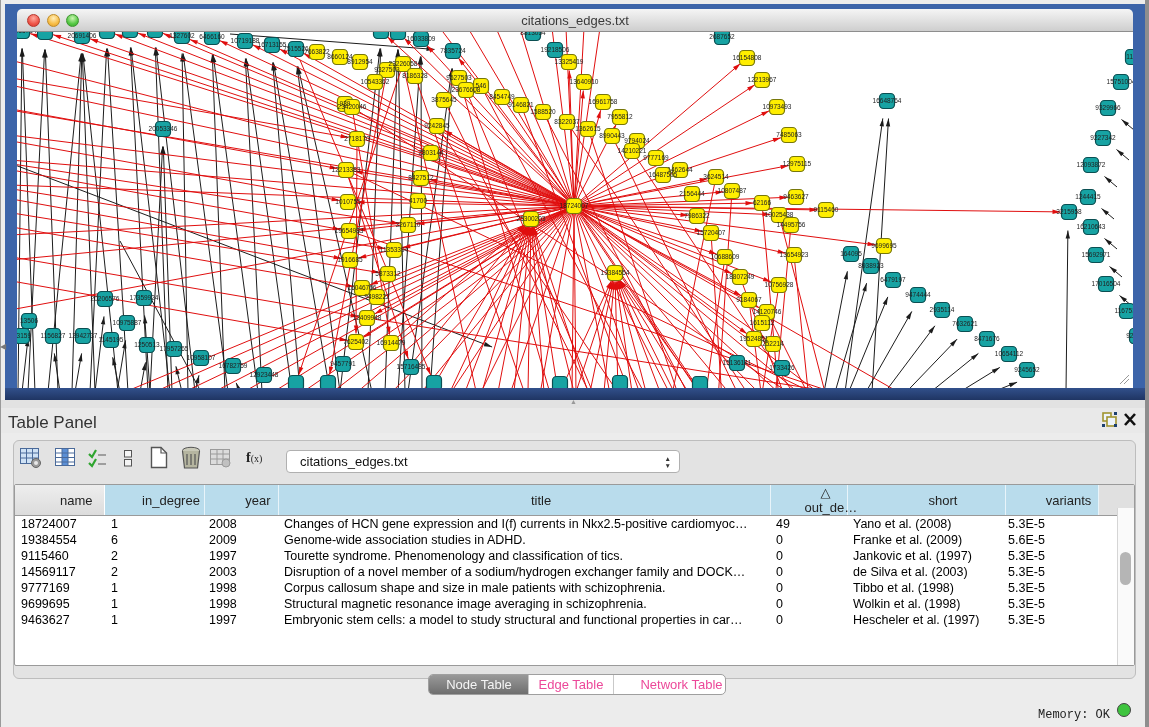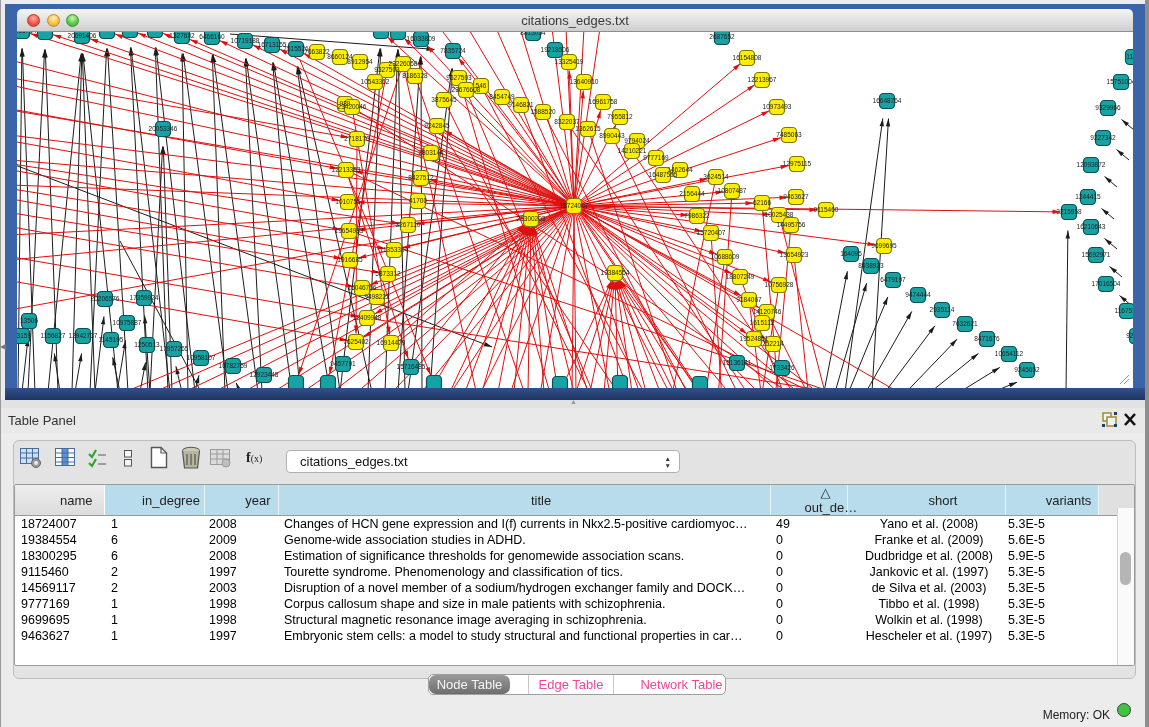--- a/index.html
+++ b/index.html
@@ -12,50 +12,50 @@
 #titlebar { position:absolute; left:17px; top:9px; width:1116px; height:23px;
   background:linear-gradient(#f5f5f5,#cecece); border-bottom:1px solid #8e8e8e;
   border-top-left-radius:5px; border-top-right-radius:5px; }
 #title { position:absolute; left:0; right:0; top:4px; text-align:center; font-size:13px; color:#3a3a3a; }
 .tl { position:absolute; top:5px; width:13px; height:13px; border-radius:50%; }
 #tl1 { left:10px; background:radial-gradient(circle at 50% 30%, #ffa99e, #ee5548 60%, #d8382e); border:1px solid #b8352c;}
 #tl2 { left:29.5px; background:radial-gradient(circle at 50% 30%, #ffeebb, #f7bd45 60%, #e39b2a); border:1px solid #c08c28;}
 #tl3 { left:49px; background:radial-gradient(circle at 50% 30%, #ccf5b2, #54c844 60%, #38a82e); border:1px solid #3d942f;}
 #divider { position:absolute; left:0px; top:400px; width:1145px; height:8px; background:#e2e2e2; }
 #tphead { position:absolute; left:0px; top:408px; width:1145px; height:25px; background:#e9e9e9; }
-#tphead span { position:absolute; left:8px; top:5px; font-size:13px; color:#333; }
+#tphead span { position:absolute; left:8px; top:5px; font-size:17px; color:#333; }
 #panel { position:absolute; left:13px; top:440px; width:1123px; height:239px;
   background:#e3e3e3; border:1px solid #bdbdbd; border-radius:6px; }
 #combo { position:absolute; left:286px; top:450px; width:394px; height:23px; background:#fff;
   border:1px solid #b0b0b0; border-radius:4px; font-size:13px; color:#111; line-height:21px;
   padding-left:13px; }
 #combo .arr { position:absolute; right:8px; top:4px; font-size:6.5px; color:#333; line-height:7px; }
 #tablewrap { position:absolute; left:14px; top:484px; width:1121px; height:182px;
   background:#fff; border:1px solid #9a9a9a; border-radius:2px; overflow:hidden; }
 table { border-collapse:collapse; table-layout:fixed; width:1119px; font-size:12.5px; }
 th { height:23px; background:#b9dcec; border-right:1px solid #e8f4fa; border-bottom:1px solid #9a9a9a;
   font-weight:normal; font-size:13px; color:#222;padding-left:34px; }
 th.h0 { background:linear-gradient(#eeeeee,#dcdcdc); border-right:1px solid #fff; }
 th.h7 { background:#e0e0e0; border-right:none; }
 td { height:16px; white-space:nowrap; overflow:hidden; color:#000; padding:0; }
 td.c0 { padding-left:6px; } td.c1 { padding-left:7px; } td.c2 { padding-left:5px; }
-td.c3 { padding-left:6px; } td.c4 { padding-left:6px; } td.c5 { padding-left:6px;text-align:center; }
+td.c3 { padding-left:6px; } td.c4 { padding-left:6px; } td.c5 { padding-left:6px; }
 td.c6 { padding-left:3px; }
 #vscroll { position:absolute; left:1117px; top:508px; width:17px; height:157px; background:#fafafa;
   border-left:1px solid #d5d5d5; }
 #vthumb { position:absolute; left:1120px; top:552px; width:11px; height:33px; background:#b5b5b5;
   border-radius:6px; }
 #tabs { position:absolute; left:428px; top:674px; width:298px; height:21px;
   background:#fff; border:1px solid #9f9f9f; border-radius:5px; font-size:13px; }
 #tabs .seg { position:absolute; top:0; height:19px; line-height:19px; text-align:center; color:#ec4899; }
-#seg1 { left:0; width:81px; background:linear-gradient(#999,#6e6e6e); color:#f5f5f5 !important;
-  border-top-left-radius:4px; border-bottom-left-radius:4px;border-radius:7px; }
+#seg1 { left:0; width:100px; background:linear-gradient(#999,#6e6e6e); color:#f5f5f5 !important;
+  border-top-left-radius:4px; border-bottom-left-radius:4px; }
 #seg2 { left:99px; width:85px; border-left:1px solid #c9c9c9; }
 #seg3 { left:184px; width:112px; border-left:1px solid #c9c9c9;padding-left:24px; }
-#mem { position:absolute; left:1030px; top:708px; width:80px; text-align:right; font-size:12px; color:#222; }
+#mem { position:absolute; left:1030px; top:708px; width:80px; text-align:right; font-size:12px; color:#222;font-family:Liberation Mono, monospace; }
 #memdot { position:absolute; left:1117px; top:703px; width:14px; height:14px; border-radius:50%;
   background:#3ec43e; border:1.5px solid #444; }
 #grip { position:absolute; left:570px; top:400px; font-size:7px; color:#999; line-height:4px; }
 .hicon { position:absolute; top:411px; }
 </style></head>
 <body>
 <div id="frame"></div>
 <div id="framebot"></div>
 <div id="titlebar">
   <div id="title">citations_edges.txt</div>
@@ -826,30 +826,20 @@
           <td class="c0">19384554</td>
           <td class="c1">6</td>
           <td class="c2">2009</td>
           <td class="c3">Genome-wide association studies in ADHD.</td>
           <td class="c4">0</td>
           <td class="c5">Franke et al. (2009)</td>
           <td class="c6">5.6E-5</td>
           <td class="c7"></td>
         </tr>
         <tr>
-          <td class="c0">18300295</td>
-          <td class="c1">6</td>
-          <td class="c2">2008</td>
-          <td class="c3">Estimation of significance thresholds for genomewide association scans.</td>
-          <td class="c4">0</td>
-          <td class="c5">Dudbridge et al. (2008)</td>
-          <td class="c6">5.9E-5</td>
-          <td class="c7"></td>
-        </tr>
-        <tr>
           <td class="c0">9115460</td>
           <td class="c1">2</td>
           <td class="c2">1997</td>
           <td class="c3">Tourette syndrome. Phenomenology and classification of tics.</td>
           <td class="c4">0</td>
           <td class="c5">Jankovic et al. (1997)</td>
           <td class="c6">5.3E-5</td>
           <td class="c7"></td>
         </tr>
         <tr>

